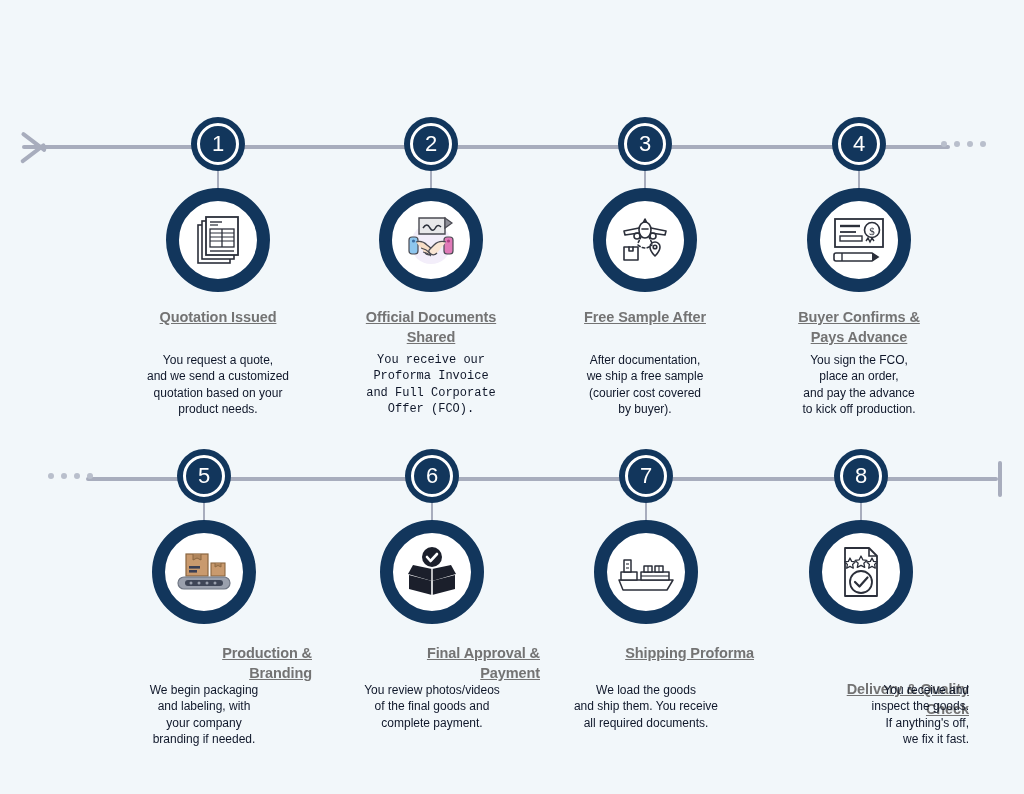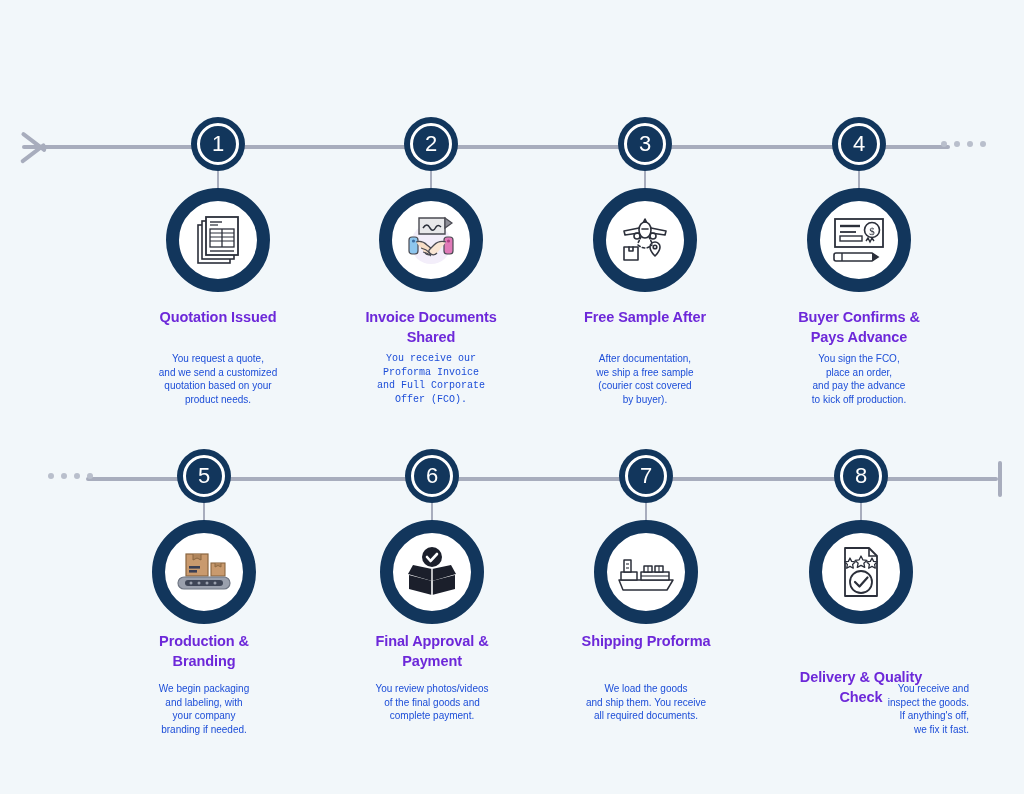--- a/index.html
+++ b/index.html
@@ -72,28 +72,28 @@
     position: absolute; left: 50%; top: 88px; transform: translateX(-50%);
     width: 104px; height: 104px; border-radius: 50%;
     background: #ffffff; border: 13px solid #12365c;
     display: flex; align-items: center; justify-content: center;
     z-index: 3;
   }
   .icon-circle svg { display: block; }
 
   .title {
     position: absolute; left: 0; width: 100%; top: 208px;
-    font-size: 14.5px; font-weight: bold; color: #6d28d9;
-    line-height: 1.35; letter-spacing: -0.1px;
+    font-size: 14.5px; font-weight: bold; color: #737373;
+    line-height: 1.35; letter-spacing: -0.1px; text-decoration: underline;
   }
   .desc {
     position: absolute; left: 0; width: 100%; top: 252px;
-    font-size: 10px; color: #1d4ed8; line-height: 1.37;
-  }
-  .row-2 .title { top: 200px; }
+    font-size: 12px; color: #0f172a; line-height: 1.37;
+  }
+  .row-2 .title { top: 212px; text-align: right; }
   .row-2 .desc  { top: 250px; }
 </style>
 </head>
 <body>
 
 <div class="canvas">
 
   <div class="row row-1">
     <div class="rail"></div>
     <div class="arrow-head"></div>
@@ -149,21 +149,21 @@
           <rect x="8" y="25" width="9" height="17" rx="3" fill="#8ec6ee" stroke="#4a4a52" stroke-width="1.2"></rect>
           <circle cx="12.5" cy="29" r="1.6" fill="#3b6ea5"></circle>
           <rect x="43" y="25" width="9" height="17" rx="3" fill="#e07ab8" stroke="#4a4a52" stroke-width="1.2"></rect>
           <circle cx="47.5" cy="29" r="1.6" fill="#b03f85"></circle>
           <path d="M15 30 q6 -2 11 3 l5 4 q3 3 -1 5 q-3 2 -6 -1" fill="#f7ddc6" stroke="#4a4a52" stroke-width="1.3"></path>
           <path d="M45 30 q-7 -2 -12 3 l-4 4 q-3 3 1 5 q3 2 6 -1" fill="#fae6d4" stroke="#4a4a52" stroke-width="1.3"></path>
           <path d="M20 36 q5 1 9 5" fill="none" stroke="#4a4a52" stroke-width="1.1"></path>
           <path d="M22 40 q5 1 8 4" fill="none" stroke="#4a4a52" stroke-width="1.1"></path>
         </svg>
       </div>
-      <div class="title" style="white-space: pre-line;">Invoice Documents
+      <div class="title" style="white-space: pre-line;">Official Documents
 Shared</div>
       <div class="desc" style="white-space: pre-line; font-family: Liberation Mono, monospace;">You receive our
 Proforma Invoice
 and Full Corporate
 Offer (FCO).</div>
     </div>
 
     <div class="step" style="left:537px">
       <div class="connector"></div>
       <div class="badge">

